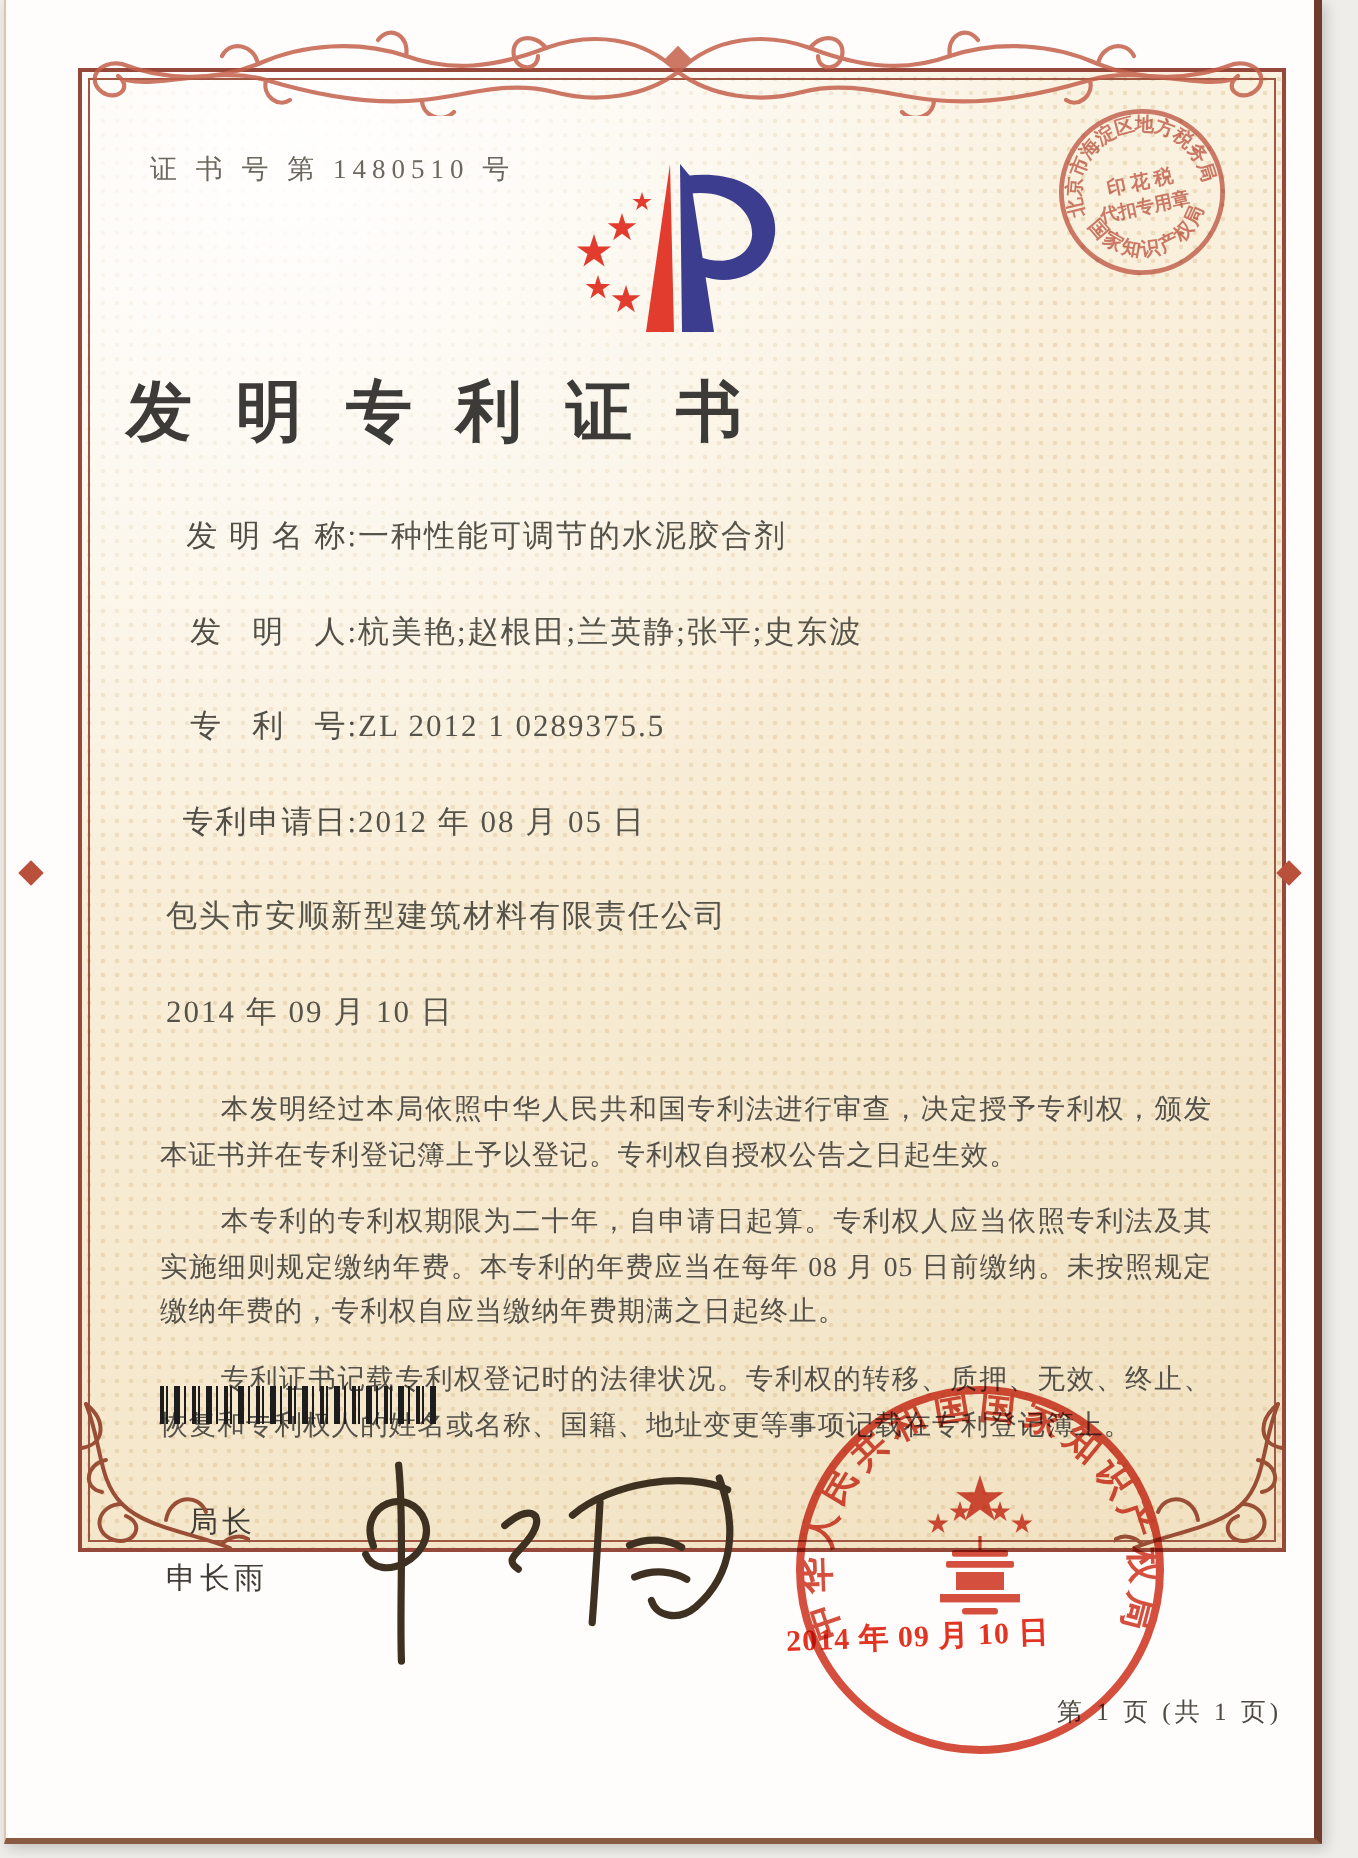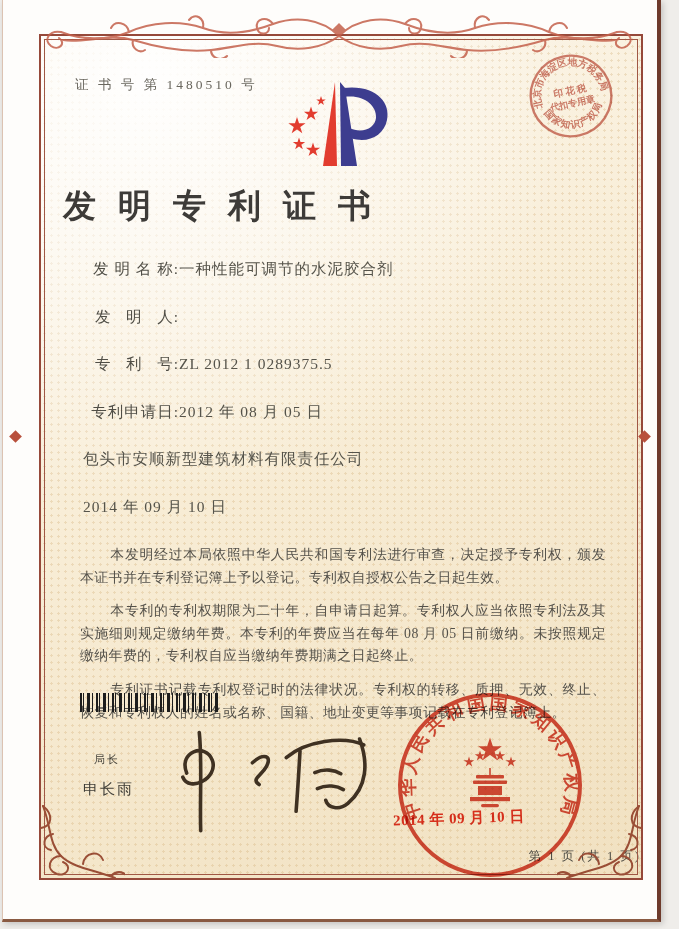--- a/index.html
+++ b/index.html
@@ -5,21 +5,21 @@
   html,body{margin:0;padding:0;width:679px;height:929px;background:#efedea;overflow:hidden;
     font-family:"Liberation Serif","DejaVu Serif",serif;}
   *{box-sizing:border-box;}
   #photo{position:absolute;left:2px;top:0;right:18px;bottom:7px;background:#fefdfb;
     border-right:4px solid #6e3b2c;border-bottom:3px solid #8a5a42;border-left:1px solid #dcc3b2;
     box-shadow:2px 2px 6px rgba(0,0,0,.18);}
   
   #topband{position:absolute;left:30px;top:10px;width:612px;height:48px;z-index:4;pointer-events:none;opacity:.85;}
   .edge-diamond{position:absolute;width:9px;height:9px;background:#b8503c;transform:rotate(45deg);z-index:4;}
   
-  #panel{position:absolute;left:36px;top:34px;width:604px;height:846px;z-index:2;
+  #panel{position:absolute;left:36px;top:34px;width:604px;height:742px;z-index:2;
     border:2px solid #96493a;
     background:
       radial-gradient(circle at 18% 5%, rgba(255,255,255,.95), rgba(255,255,255,0) 45%),
       radial-gradient(rgba(205,165,105,.28) 1px, rgba(0,0,0,0) 1.3px),
       linear-gradient(155deg,#fcf6ea 8%,#f8edd6 45%,#f1e1c1 100%);
     background-size:100% 100%,7px 7px,100% 100%;}
   #panel::after{content:"";position:absolute;inset:3px;border:1px solid #a05744;pointer-events:none;}
   .cert-no{position:absolute;left:34px;top:40px;font-size:13.5px;letter-spacing:3px;color:#6a675e;}
   .logo{position:absolute;left:50%;transform:translateX(-50%);top:42px;}
   .title{position:absolute;left:0;right:0;top:148px;text-align:left;font-size:33px;font-weight:600;
@@ -27,21 +27,21 @@
   .fields{position:absolute;left:42px;top:219px;right:26px;}
   .field-row{display:flex;font-size:15.5px;color:#55534a;line-height:27px;margin-bottom:20.5px;}
   .field-label{white-space:pre;letter-spacing:1px;min-width:96px;color:#504e46;text-align:right;}
   .field-value{letter-spacing:1px;}
   .paras{position:absolute;left:28px;right:24px;top:497px;font-size:13.8px;line-height:22.6px;
     color:#54514a;text-align:justify;}
   .paras p{margin:11px;text-indent:2.2em;letter-spacing:.5px;}
   .barcode{position:absolute;left:39px;top:657px;width:138px;height:19px;
     background:repeating-linear-gradient(90deg,#1d1d1d 0 2px,transparent 2px 3px,#1d1d1d 3px 4px,
       transparent 4px 7px,#1d1d1d 7px 10px,transparent 10px 12px,#1d1d1d 12px 13px,transparent 13px 16px);}
-  .signer-title{position:absolute;left:53px;top:716px;font-size:11px;color:#3f3d36;
+  .signer-title{position:absolute;left:53px;top:716px;font-size:15px;color:#3f3d36;
     font-family:Liberation Mono, monospace;letter-spacing:2px;}
   .signer-name{position:absolute;left:42px;top:744px;font-size:15px;color:#3f3d36;
     font-family:"Liberation Sans","DejaVu Sans",sans-serif;letter-spacing:2px;}
   .signature{position:absolute;left:108px;top:682px;z-index:5;transform:rotate(-2deg);}
   .seal{position:absolute;left:352px;top:652px;z-index:6;mix-blend-mode:multiply;opacity:.92;}
   .seal-date{position:absolute;left:352px;top:772px;width:200px;z-index:7;color:#e23423;font-weight:700;
     font-size:15px;transform:rotate(-2deg);letter-spacing:.5px;mix-blend-mode:multiply;}
   .footer{position:absolute;left:0;right:0;top:812px;text-align:right;font-size:12.5px;color:#4c4a42;letter-spacing:2px;}
   .stamp{position:absolute;left:482px;top:12px;z-index:5;transform:rotate(-12deg);opacity:.85;mix-blend-mode:multiply;}
   .flourish{position:absolute;z-index:3;pointer-events:none;}
@@ -96,20 +96,21 @@
 
     <div class="title">发明专利证书</div>
 
     <div class="fields">
       <div class="field-row">
         <span class="field-label">发 明 名 称:</span>
         <span class="field-value">一种性能可调节的水泥胶合剂</span>
       </div>
       <div class="field-row">
         <span class="field-label">发   明   人:</span>
+        <span class="field-value">杭美艳;赵根田;兰英静;张平;史东波</span>
       </div>
       <div class="field-row">
         <span class="field-label">专   利   号:</span>
         <span class="field-value">ZL 2012 1 0289375.5</span>
       </div>
       <div class="field-row">
         <span class="field-label">专利申请日:</span>
         <span class="field-value">2012 年 08 月 05 日</span>
       </div>
       <div class="field-row">

